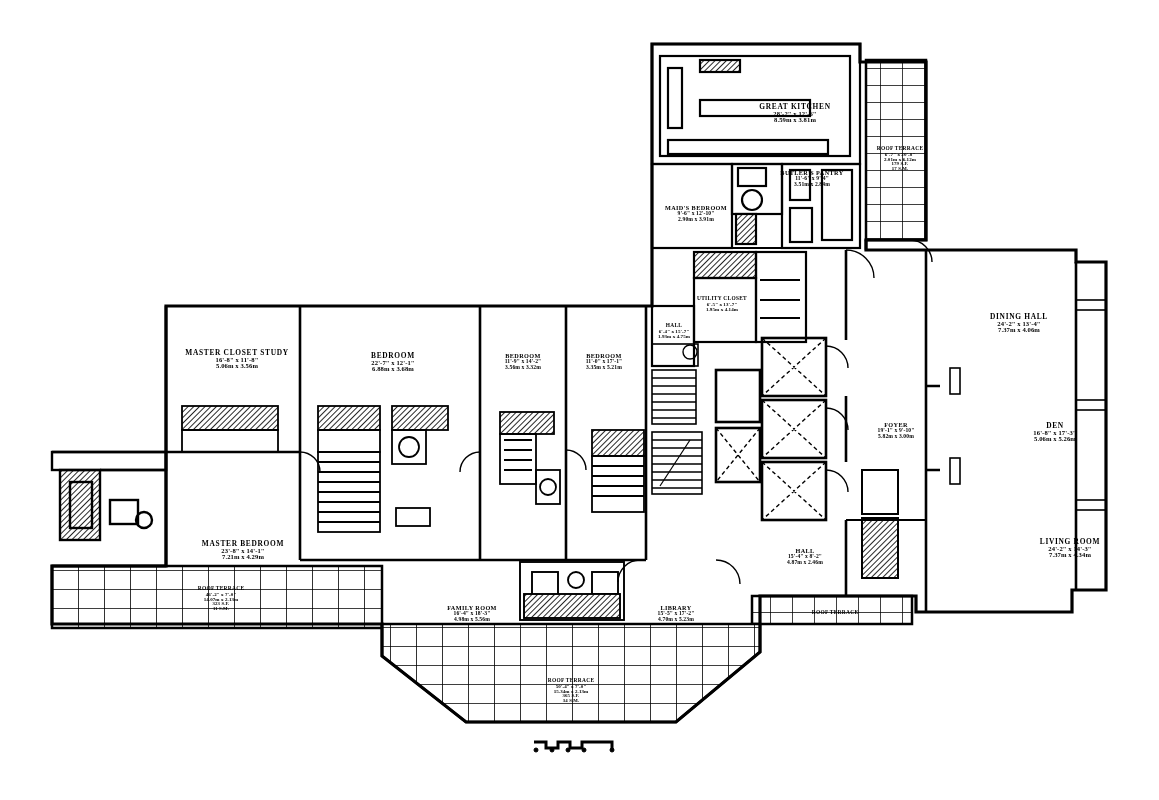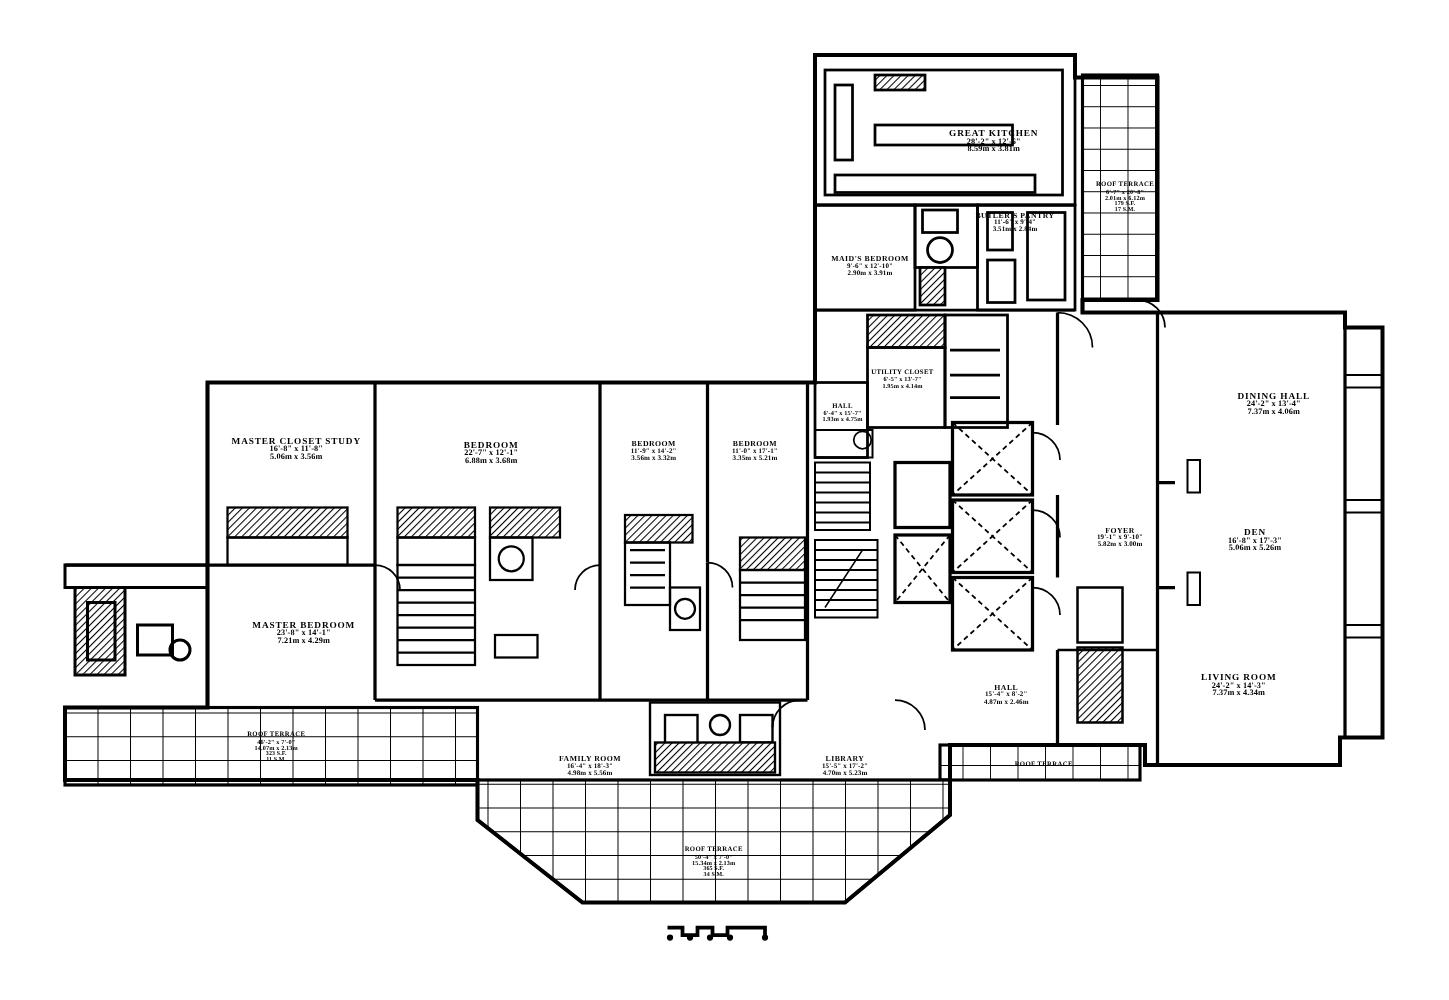--- a/index.html
+++ b/index.html
@@ -281,39 +281,39 @@
   <div class="dim">24'-2" x 13'-4"</div>
   <div class="dim">7.37m x 4.06m</div>
 </div>
 
 <div class="lbl sm" style="left:896px;top:422px;transform:translate(-50%,0);">
   <div class="nm">FOYER</div>
   <div class="dim">19'-1" x 9'-10"</div>
   <div class="dim">5.82m x 3.00m</div>
 </div>
 
-<div class="lbl" style="left:1004px;top:422px;transform:translate(-50%,0);">
+<div class="lbl" style="left:1055px;top:422px;transform:translate(-50%,0);">
   <div class="nm">DEN</div>
   <div class="dim">16'-8" x 17'-3"</div>
   <div class="dim">5.06m x 5.26m</div>
 </div>
 
-<div class="lbl" style="left:243px;top:496px;transform:translate(-50%,0);">
+<div class="lbl" style="left:243px;top:540px;transform:translate(-50%,0);">
   <div class="nm">MASTER BEDROOM</div>
   <div class="dim">23'-8" x 14'-1"</div>
   <div class="dim">7.21m x 4.29m</div>
 </div>
 
 <div class="lbl sm" style="left:805px;top:548px;transform:translate(-50%,0);">
   <div class="nm">HALL</div>
   <div class="dim">15'-4" x 8'-2"</div>
   <div class="dim">4.87m x 2.46m</div>
 </div>
 
-<div class="lbl" style="left:991px;top:538px;transform:translate(-50%,0);">
+<div class="lbl" style="left:1070px;top:538px;transform:translate(-50%,0);">
   <div class="nm">LIVING ROOM</div>
   <div class="dim">24'-2" x 14'-3"</div>
   <div class="dim">7.37m x 4.34m</div>
 </div>
 
 <div class="lbl sm" style="left:472px;top:605px;transform:translate(-50%,0);">
   <div class="nm">FAMILY ROOM</div>
   <div class="dim">16'-4" x 18'-3"</div>
   <div class="dim">4.98m x 5.56m</div>
 </div>

